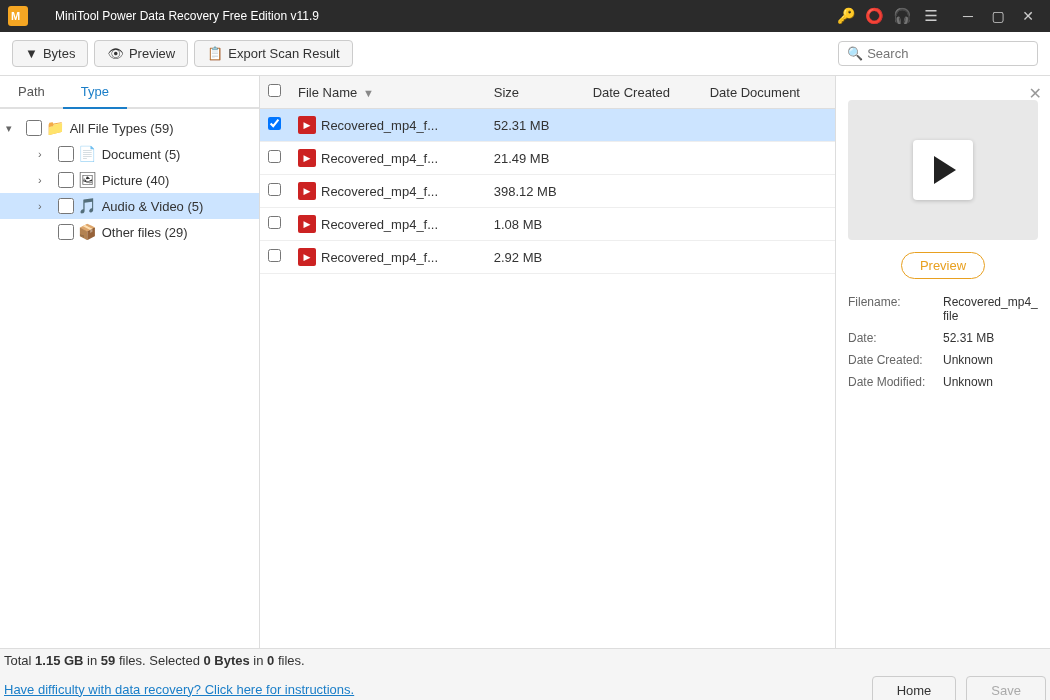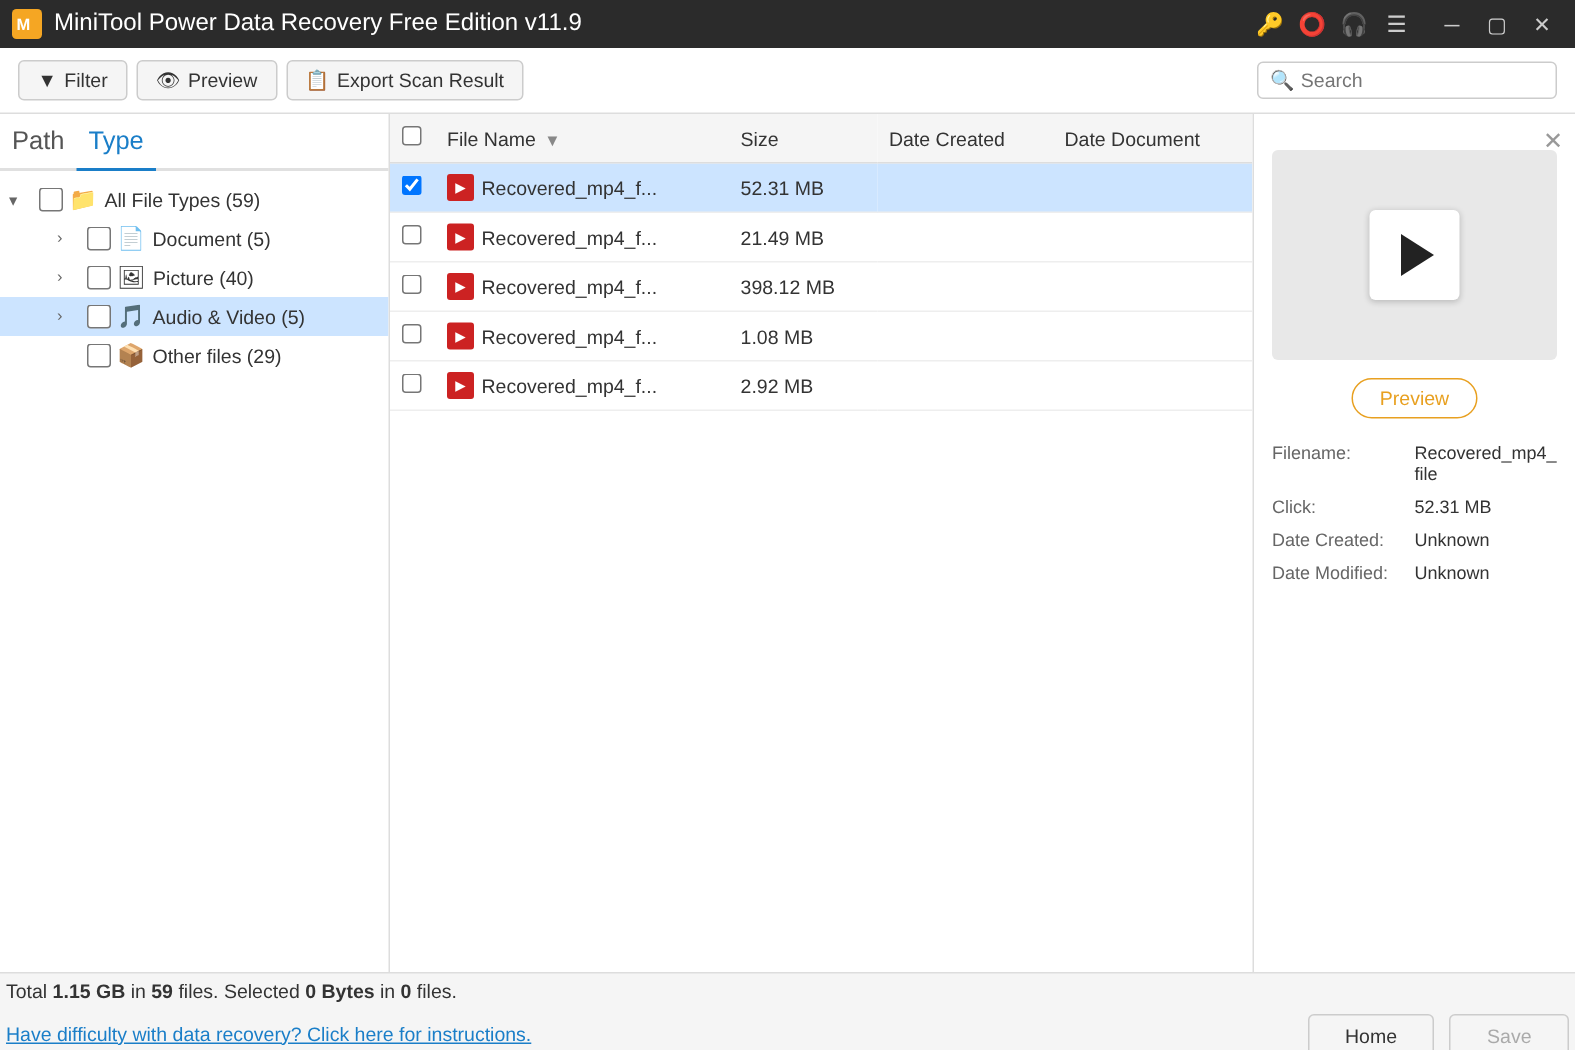--- a/index.html
+++ b/index.html
@@ -1,40 +1,40 @@
 <!DOCTYPE html>
 <html><head>
   <meta charset="utf-8">
   <style>
     * { box-sizing: border-box; margin: 0; padding: 0; }
     body { font-family: 'Segoe UI', Arial, sans-serif; font-size: 13px; background: #f0f0f0; width: 1050px; height: 700px; overflow: hidden; display: flex; flex-direction: column; }
 
     
     #titlebar { background: #2b2b2b; color: #fff; height: 32px; display: flex; align-items: center; padding: 0 8px; user-select: none; }
     #titlebar .app-icon { width: 20px; height: 20px; margin-right: 8px; }
-    #titlebar .title { flex: 1; font-size: 16px; }
+    #titlebar .title { flex: 1; font-size: 12px; margin-left: 19px; }
     #titlebar .win-controls { display: flex; gap: 2px; }
     .win-btn { width: 28px; height: 28px; display: flex; align-items: center; justify-content: center; cursor: pointer; color: #ccc; font-size: 14px; border-radius: 2px; }
     .titlebar-icons { display: flex; gap: 6px; margin-right: 12px; }
     .titlebar-icon { width: 22px; height: 22px; display: flex; align-items: center; justify-content: center; cursor: pointer; color: #ccc; font-size: 15px; }
 
     
     #toolbar { background: #ffffff; border-bottom: 1px solid #ddd; height: 44px; display: flex; align-items: center; padding: 0 12px; gap: 6px; }
     .toolbar-btn { display: flex; align-items: center; gap: 5px; padding: 5px 12px; border: 1px solid #ccc; border-radius: 4px; background: #f5f5f5; cursor: pointer; font-size: 13px; color: #333; }
     .search-box { margin-left: auto; display: flex; align-items: center; border: 1px solid #ccc; border-radius: 4px; background: #fff; padding: 4px 8px; width: 200px; }
     .search-box input { border: none; outline: none; font-size: 13px; width: 100%; color: #999; }
     .search-icon-sm { color: #888; margin-right: 4px; font-size: 13px; }
 
     
     #main { display: flex; flex: 1; overflow: hidden; background: #fff; }
 
     
     #left-panel { width: 260px; border-right: 1px solid #ddd; display: flex; flex-direction: column; background: #fff; }
     .tabs-row { display: flex; border-bottom: 2px solid #e0e0e0; }
-    .tab { padding: 8px 8px; cursor: pointer; font-size: 17px; color: #555; border-bottom: 2px solid transparent; margin-bottom: -2px; }
+    .tab { padding: 8px 18px; cursor: pointer; font-size: 13px; color: #555; border-bottom: 2px solid transparent; margin-bottom: -2px; }
     .tab.active { color: #1a7ec8; border-bottom: 2px solid #1a7ec8; font-weight: 500; }
     .tree-area { flex: 1; overflow-y: auto; padding: 6px 0; }
     .tree-item { display: flex; align-items: center; padding: 4px 6px; cursor: pointer; font-size: 13px; color: #333; }
     .tree-item.selected { background: #cce4ff; }
     .tree-item .expand-arrow { width: 16px; font-size: 11px; color: #666; flex-shrink: 0; }
     .tree-item .cb { width: 16px; height: 16px; margin: 0 4px; flex-shrink: 0; }
     .tree-child { padding-left: 32px; }
 
     
     #center-panel { flex: 1; display: flex; flex-direction: column; background: #fff; overflow: hidden; }
@@ -89,21 +89,21 @@
   <div class="win-controls">
     <div class="win-btn">─</div>
     <div class="win-btn">▢</div>
     <div class="win-btn close">✕</div>
   </div>
 </div>
 
 <div id="toolbar">
   <button class="toolbar-btn">
     <span>▼</span>
-    <span>Filter</span>
+    <span>Bytes</span>
   </button>
   <button class="toolbar-btn">
     <span>👁</span>
     <span>Preview</span>
   </button>
   <button class="toolbar-btn">
     <span>📋</span>
     <span>Export Scan Result</span>
   </button>
   <div class="search-box">
@@ -295,21 +295,21 @@
         </div>
       </div>
     </div>
     <button class="preview-btn">Preview</button>
     <div class="file-info">
       <div class="info-row">
         <span class="info-label">Filename:</span>
         <span class="info-value">Recovered_mp4_file</span>
       </div>
       <div class="info-row">
-        <span class="info-label">Click:</span>
+        <span class="info-label">Date:</span>
         <span class="info-value">52.31 MB</span>
       </div>
       <div class="info-row">
         <span class="info-label">Date Created:</span>
         <span class="info-value">Unknown</span>
       </div>
       <div class="info-row">
         <span class="info-label">Date Modified:</span>
         <span class="info-value">Unknown</span>
       </div>

